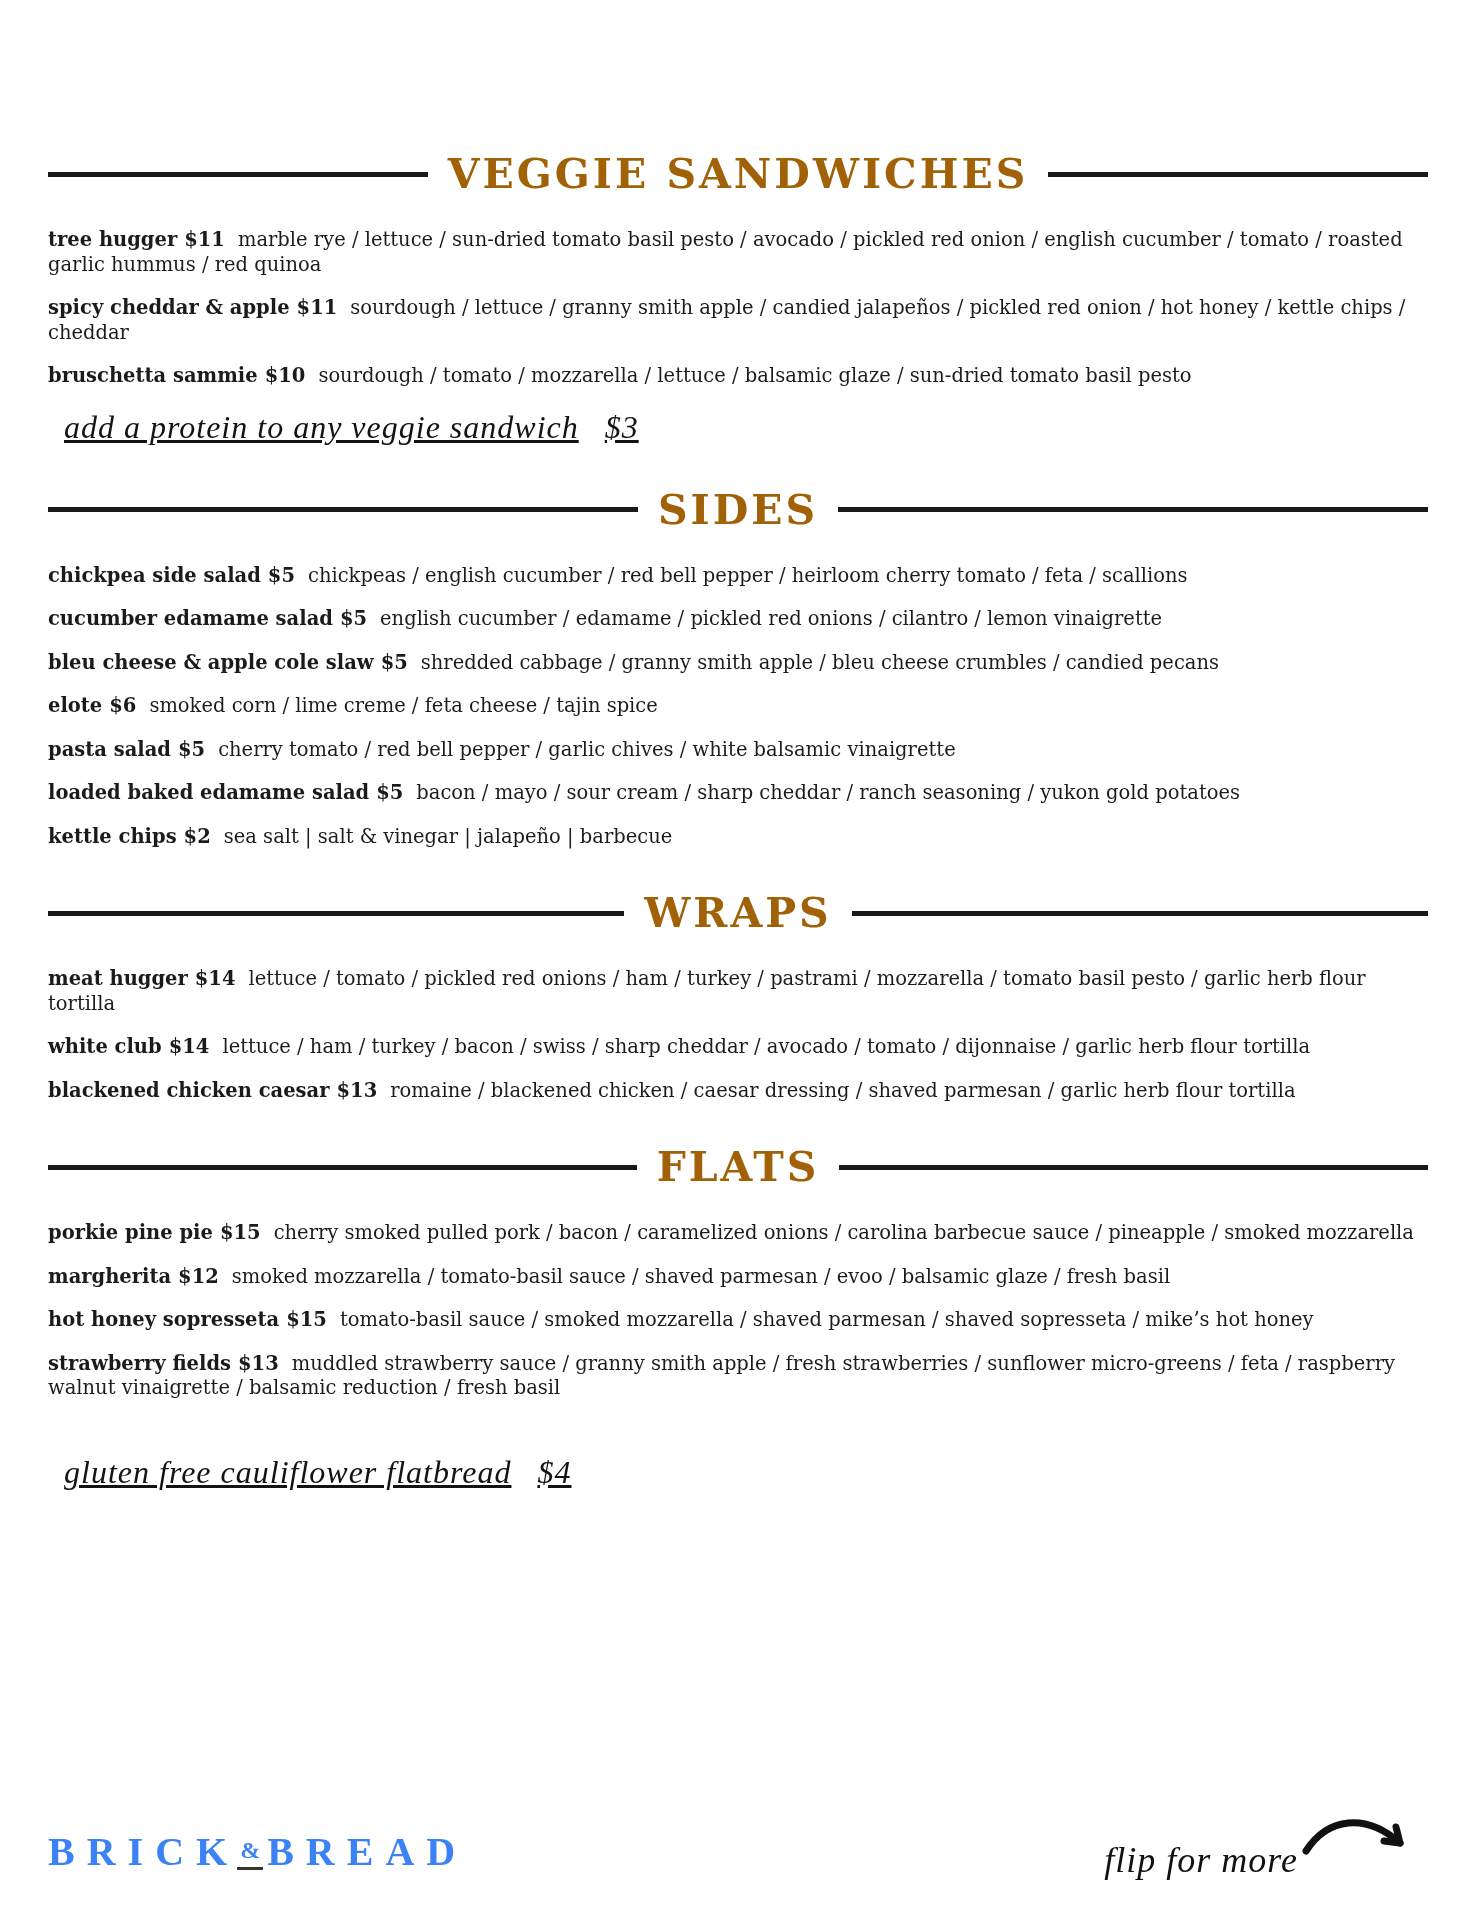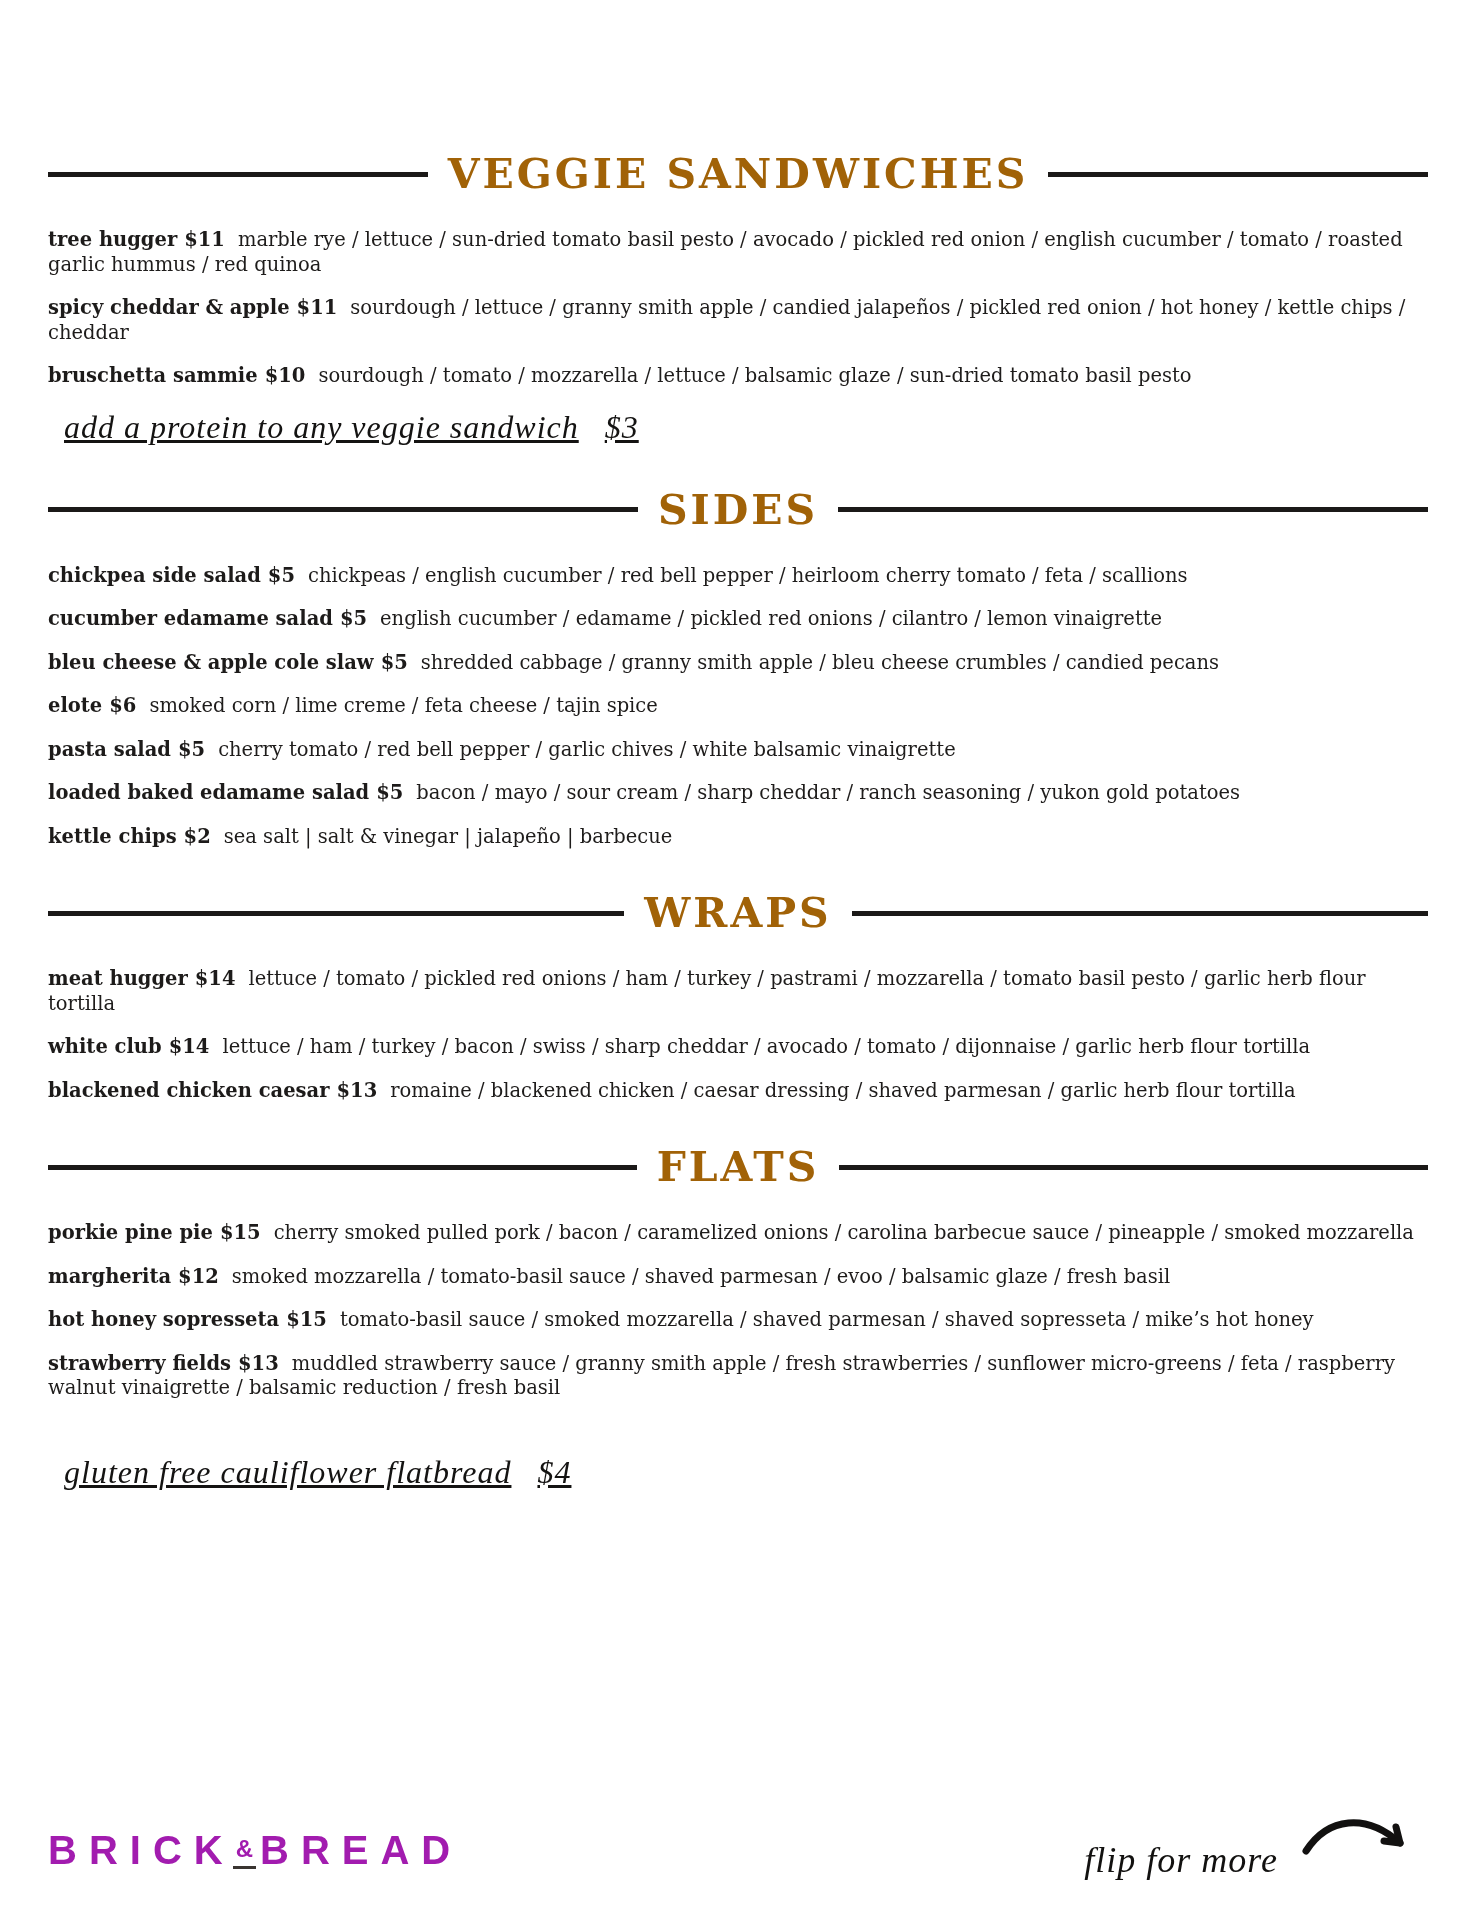--- a/index.html
+++ b/index.html
@@ -34,31 +34,31 @@
   }
   .note-price { margin-left:26px; }
   .section:last-of-type .note { margin-top:52px; }
 
   
   .footer {
     position:absolute; left:48px; right:64px; top:1792px; height:120px;
     display:flex; justify-content:space-between; align-items:center;
   }
   .logo {
-    font-family:Liberation Sans, sans-serif;
-    font-size:40px; font-weight:700; letter-spacing:12px; color:#a21caf;
+    font-family:Liberation Serif, serif;
+    font-size:40px; font-weight:700; letter-spacing:12px; color:#3b82f6;
     white-space:nowrap;
   }
   .amp-wrap { display:inline-block; margin:0 4px 0 -2px; }
   .amp {
     display:inline-block; font-size:24px; font-weight:700;
     border-bottom:3px solid #3a3531; padding:0 3px 3px 3px;
     transform:translateY(-7px); letter-spacing:0;
   }
-  .flip { display:flex; align-items:flex-end; gap:22px; }
+  .flip { display:flex; align-items:flex-end; gap:2px; }
   .flip-text {
     font-family:cursive; font-style:italic; font-size:36px; letter-spacing:1px;
     color:#121110; padding-bottom:14px;
   }
   .flip-arrow { display:block; margin-bottom:22px; }
 </style>
 </head>
 <body>
 
 <div class="page">

